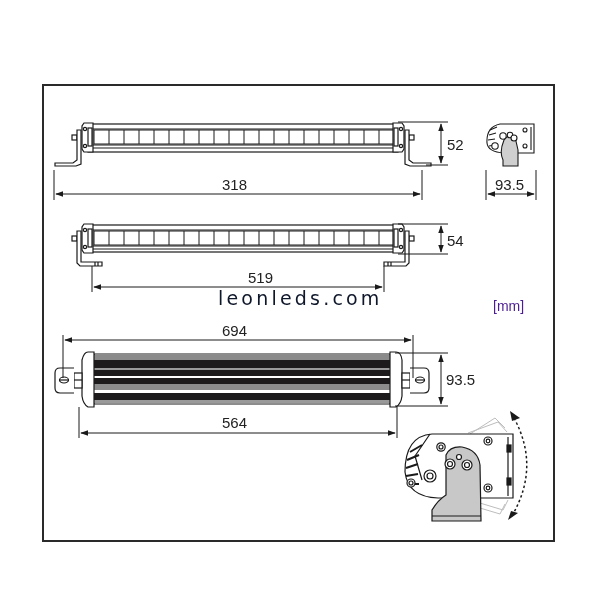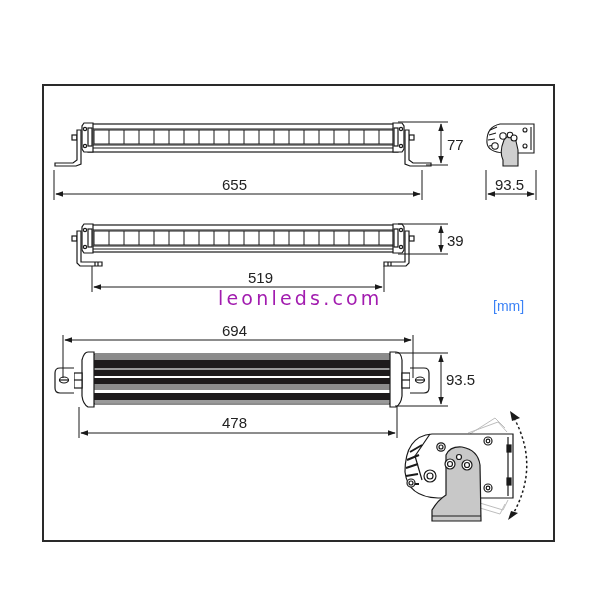--- a/index.html
+++ b/index.html
@@ -1,21 +1,21 @@
 <!DOCTYPE html>
 <html><head>
 <meta charset="utf-8">
 <style>
   html, body { margin: 0; padding: 0; background: #ffffff; }
   body { width: 600px; height: 600px; position: relative; overflow: hidden; font-family: "Liberation Sans", sans-serif; }
   .frame { position: absolute; left: 42px; top: 84px; width: 509px; height: 454px; border: 2px solid #2a2a2a; box-sizing: content-box; }
   svg.drawing { position: absolute; left: 0; top: 0; width: 600px; height: 600px; }
   .dim-label { position: absolute; font-family: "Liberation Sans", sans-serif; font-size: 15px; color: #222; line-height: 1; white-space: nowrap; }
-  .watermark { position: absolute; left: 218px; top: 289px; font-family: "DejaVu Sans", sans-serif; font-size: 19px; letter-spacing: 3.2px; color: #a21caf; line-height: 1; }
-  .unit { position: absolute; left: 493px; top: 299px; font-size: 14px; color: #3b82f6; }
+  .watermark { position: absolute; left: 218px; top: 289px; font-family: "DejaVu Sans", sans-serif; font-size: 19px; letter-spacing: 3.2px; color: #0f172a; line-height: 1; }
+  .unit { position: absolute; left: 493px; top: 299px; font-size: 14px; color: #4c1d95; }
 </style>
 </head>
 <body>
 
 <div class="frame"></div>
 
 <svg class="drawing" viewBox="0 0 600 600" xmlns="http://www.w3.org/2000/svg">
   <defs>
     <marker id="arr" viewBox="0 0 10 10" refX="9" refY="5" markerWidth="8" markerHeight="8" orient="auto-start-reverse">
       <path d="M0,1.5 L10,5 L0,8.5 z" fill="#1a1a1a"></path>
@@ -234,23 +234,23 @@
     <circle cx="488" cy="488" r="4" fill="#fff"></circle>
       <circle cx="488" cy="488" r="1.8" fill="#fff"></circle>
   </g>
   <g>
     <path d="M514,418 Q540,466 513,514" fill="none" stroke="#1a1a1a" stroke-width="1.5" stroke-dasharray="2.5,2.5"></path>
     <path d="M510,411 L520,418 L512,421 z" fill="#1a1a1a"></path>
     <path d="M508,520 L518,513 L511,511 z" fill="#1a1a1a"></path>
   </g>
 </svg>
 
-<span class="dim-label" style="left:222px; top:177px;">655</span>
-<span class="dim-label" style="left:447px; top:137px;">77</span>
+<span class="dim-label" style="left:222px; top:177px;">318</span>
+<span class="dim-label" style="left:447px; top:137px;">52</span>
 <span class="dim-label" style="left:495px; top:177px;">93.5</span>
 <span class="dim-label" style="left:224px; top:270px;margin-left:24px;">519</span>
-<span class="dim-label" style="left:447px; top:233px;">39</span>
+<span class="dim-label" style="left:447px; top:233px;">54</span>
 <span class="dim-label" style="left:222px; top:323px;">694</span>
-<span class="dim-label" style="left:222px; top:415px;">478</span>
+<span class="dim-label" style="left:222px; top:415px;">564</span>
 <span class="dim-label" style="left:446px; top:372px;">93.5</span>
 
 <span class="watermark">leonleds.com</span>
 <span class="dim-label unit">[mm]</span>
 
 </body></html>

